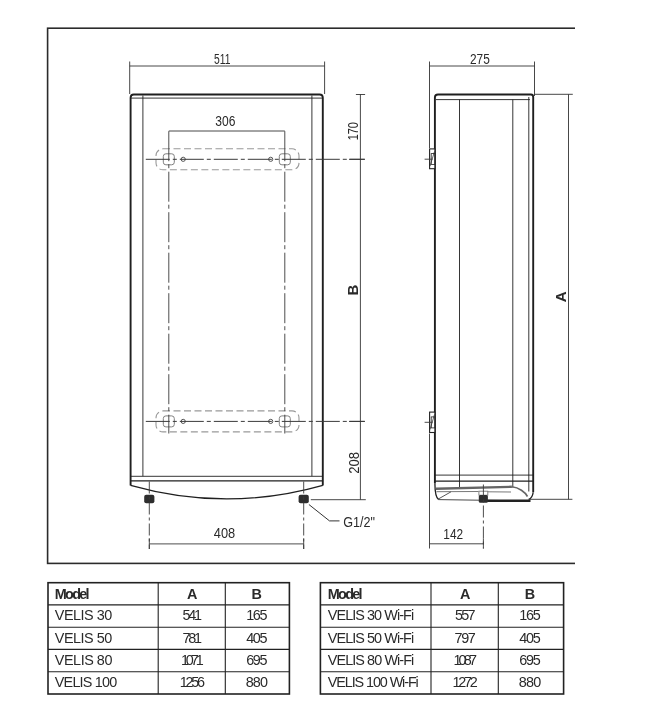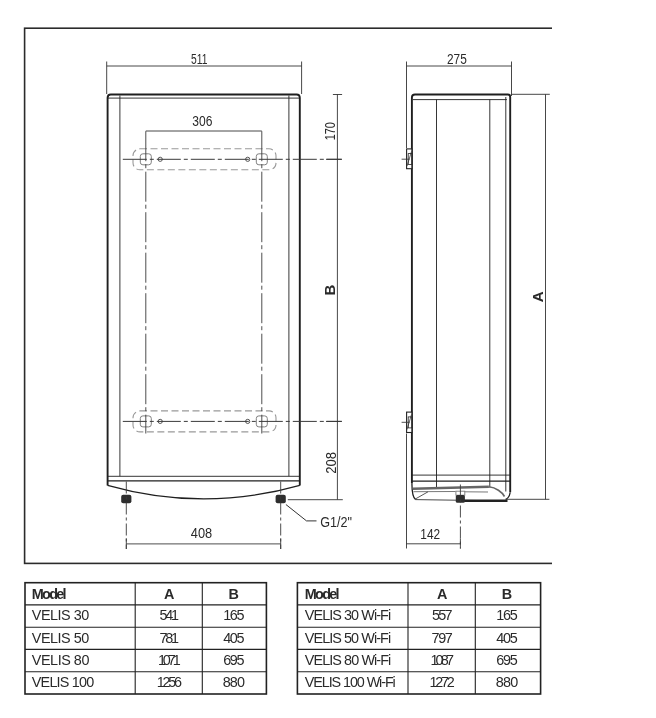--- a/index.html
+++ b/index.html
@@ -1,17 +1,17 @@
 <!DOCTYPE html>
 <html><head>
 <meta charset="utf-8">
 <style>
   html,body{margin:0;padding:0;background:#ffffff;}
   #page{position:relative;width:552px;height:718px;background:#fff;overflow:hidden;
-        font-family:"Liberation Sans", sans-serif;}
+        font-family:"Liberation Sans", sans-serif;padding-left:23px;}
   svg text{font-family:"Liberation Sans", sans-serif;fill:#2a2a2a;}
 </style>
 </head>
 <body>
 <div id="page">
 <svg width="656" height="718" viewBox="0 0 656 718">
 
   <rect x="24.6" y="28.2" width="598.6" height="535.2" fill="none" stroke="#2b2b2b" stroke-width="1.6"></rect>
 
   <g fill="none" stroke="#1f1f1f">

